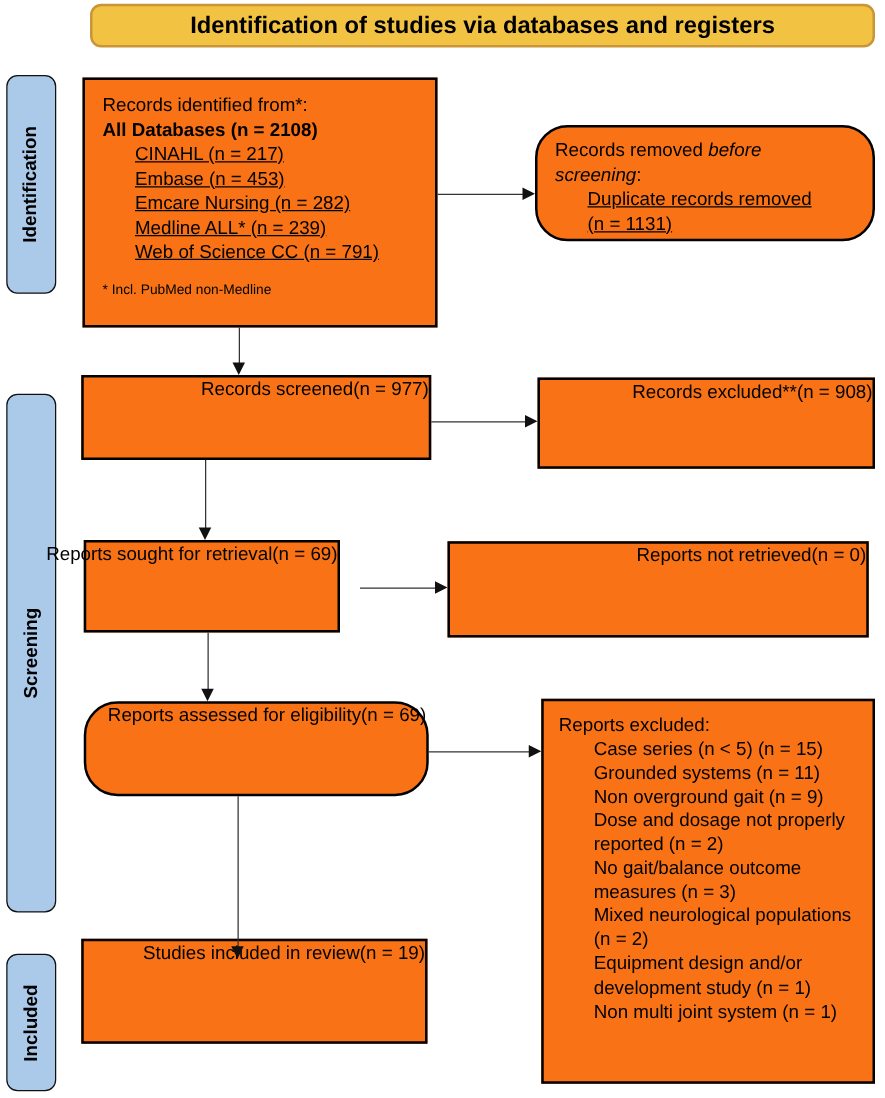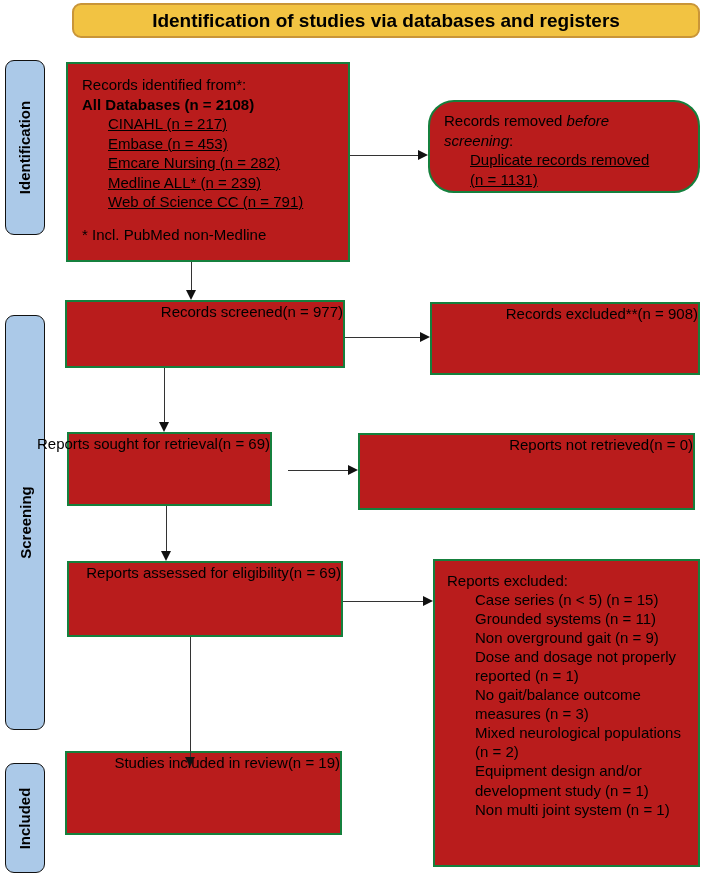--- a/index.html
+++ b/index.html
@@ -23,30 +23,30 @@
     background:var(--stage-fill,#ABC9E8);
     border:1.8px solid #111;border-radius:9px;box-sizing:border-box;
     display:flex;align-items:center;justify-content:center;
   }
   .stage span{
     transform:rotate(-90deg);white-space:nowrap;
     font-weight:bold;font-size:15px;
   }
   
   .box{
-    position:absolute;background:#b91c1c;border:2px solid #15803d;
+    position:absolute;background:#f97316;border:2px solid #000000;
     box-sizing:border-box;line-height:1.3;
   }
   .pad{padding:11px 8px 0 14px;}
   .center2{display:flex;flex-direction:row;justify-content:flex-end;padding-left:14px;}
   .nowrap{white-space:nowrap;}
   .bold{font-weight:bold;}
   .indent > div{margin-left:26px;text-decoration:underline;}
   .indent28 > div{margin-left:28px;}
-  .footnote{font-size:15px;margin-top:13px;}
+  .footnote{font-size:11px;margin-top:13px;}
   .titlewrap{max-width:218px;}
   .em{font-style:italic;}
   
   .arrow-h{position:absolute;}
   .arrow-h::before{
     content:'';position:absolute;left:0;right:7px;top:50%;
     border-top:1.5px solid #333;
   }
   .arrow-h::after{
     content:'';position:absolute;right:0;top:50%;transform:translateY(-50%);
@@ -120,33 +120,33 @@
   <div class="box center2" style="left:67px;top:432px;width:205px;height:74px;">
     <div class="nowrap">Reports sought for retrieval</div>
     <div class="nowrap">(n = 69)</div>
   </div>
 
   <div class="box center2" style="left:358px;top:433px;width:337px;height:77px;">
     <div class="nowrap">Reports not retrieved</div>
     <div class="nowrap">(n = 0)</div>
   </div>
 
-  <div class="box center2" style="left:67px;top:561px;width:276px;height:76px;">
+  <div class="box center2" style="left:67px;top:561px;width:276px;height:76px;border-radius:27px;">
     <div class="nowrap">Reports assessed for eligibility</div>
     <div class="nowrap">(n = 69)</div>
   </div>
 
   <div class="box" style="left:433px;top:559px;width:267px;height:308px;line-height:1.27;">
     <div class="pad" style="padding-top:10px;padding-left:12px;">
       <div>Reports excluded:</div>
       <div class="indent28" style="max-width:248px;">
           <div>Case series (n &lt; 5) (n = 15)</div>
           <div>Grounded systems (n = 11)</div>
           <div>Non overground gait (n = 9)</div>
-          <div>Dose and dosage not properly reported (n = 1)</div>
+          <div>Dose and dosage not properly reported (n = 2)</div>
           <div>No gait/balance outcome measures (n = 3)</div>
           <div>Mixed neurological populations (n = 2)</div>
           <div>Equipment design and/or development study (n = 1)</div>
           <div>Non multi joint system (n = 1)</div>
         </div>
     </div>
   </div>
 
   <div class="box center2" style="left:65px;top:751px;width:277px;height:84px;">
     <div class="nowrap">Studies included in review</div>

